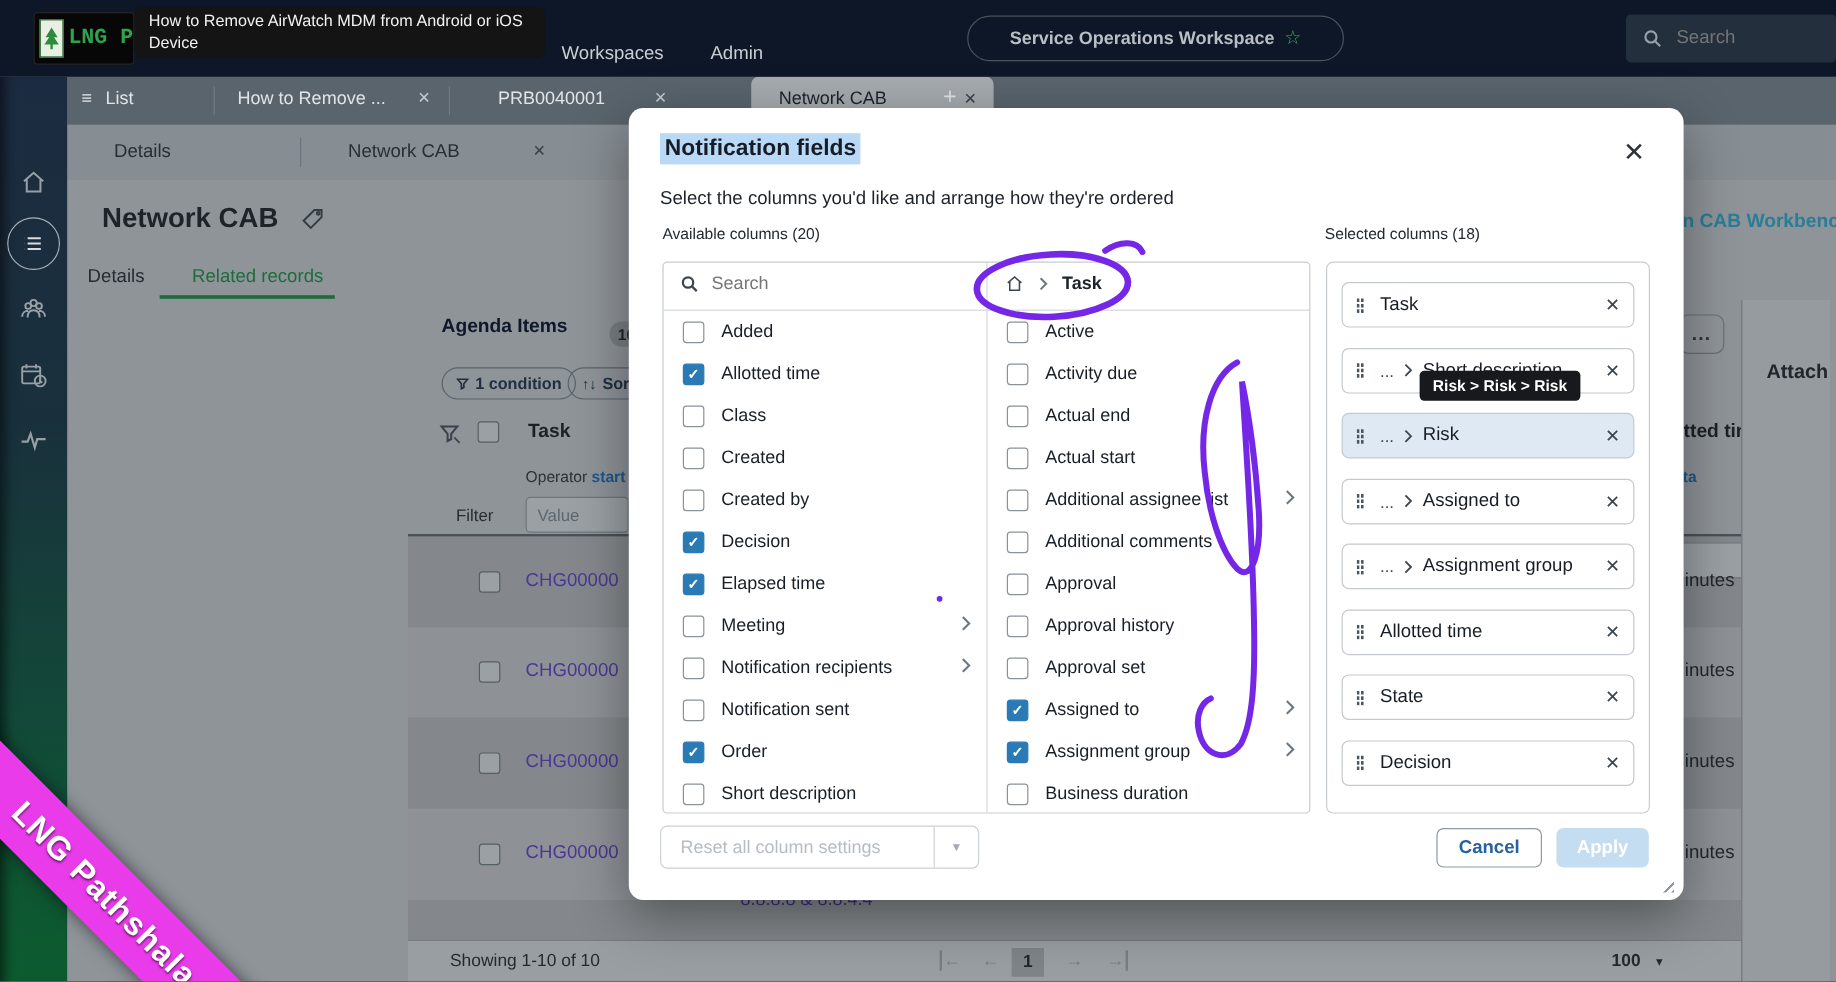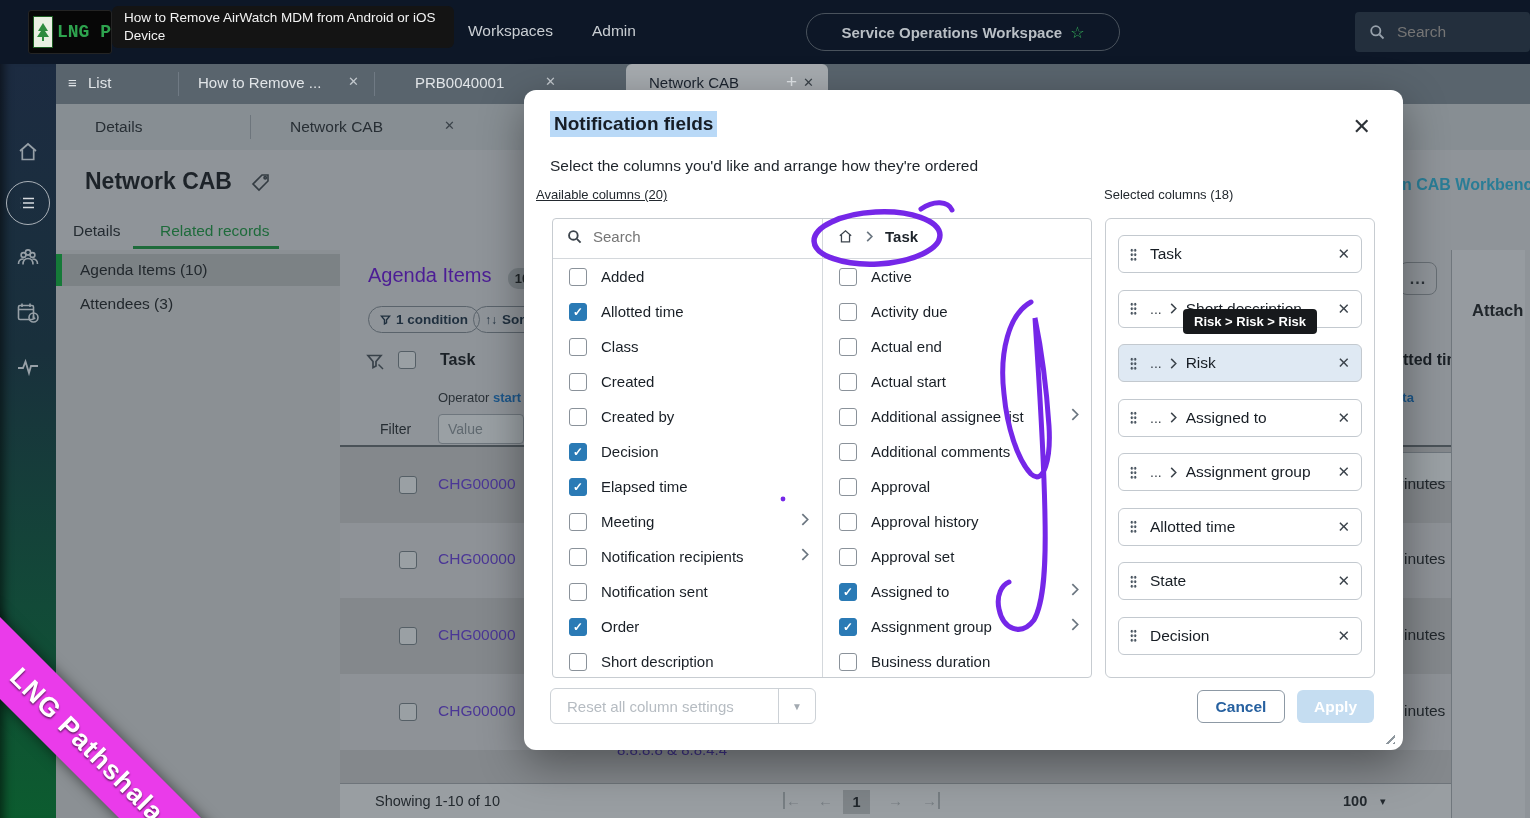--- a/index.html
+++ b/index.html
@@ -8,21 +8,21 @@
   .abs{position:absolute;}
 
   
   .topbar{position:absolute;left:0;top:0;right:0;height:64px;background:#0d1727;z-index:3;text-decoration:underline;}
   .logo{position:absolute;left:28px;top:10px;width:84px;height:44px;background:#070707;border:1px solid #242424;
     border-radius:3px;display:flex;align-items:center;gap:4px;padding-left:4px;box-sizing:border-box;}
   .logo-img{width:24px;height:30px;background:#e9efe2;border:1px solid #1d5c22;display:flex;align-items:center;justify-content:center;}
   .logo-text{color:#2ea34e;font-family:"Liberation Mono",monospace;font-weight:bold;font-size:18px;white-space:nowrap;}
   .tooltip-top{position:absolute;left:112px;top:6px;width:318px;background:#141414;border-radius:6px;
     color:#f2f2f2;font-size:13.5px;line-height:18px;padding:3px 12px;z-index:4;}
-  .nav-item{position:absolute;top:22px;color:#c9ced3;font-size:15.5px;}
+  .nav-item{position:absolute;top:36px;color:#c9ced3;font-size:15.5px;}
   .ws-pill{position:absolute;left:806px;top:13px;width:314px;height:38px;border:1px solid #49525c;border-radius:19px;
     display:flex;align-items:center;justify-content:center;gap:8px;color:#b9bfc5;font-size:15px;font-weight:bold;box-sizing:border-box;}
   .star{color:#35b05a;font-size:16px;font-weight:normal;}
   .top-search{position:absolute;left:1355px;top:12px;width:175px;height:40px;background:#232f3d;border-radius:4px;
     display:flex;align-items:center;gap:10px;padding-left:14px;box-sizing:border-box;color:#97a1ab;}
   .top-search input{background:transparent;border:none;outline:none;color:#97a1ab;font-size:15.5px;width:110px;font-family:inherit;}
 
   
   .sidebar{position:absolute;left:0;top:64px;width:56px;height:754px;z-index:3;
     background:linear-gradient(180deg,#1c2b41 0%,#19303c 38%,#124a38 72%,#0c5c2f 100%);
@@ -50,21 +50,21 @@
   .workbench-link{position:absolute;left:1402px;top:176px;width:128px;overflow:hidden;white-space:nowrap;
     color:#2a7d96;font-weight:bold;font-size:16px;z-index:1;}
   .rec-tab{position:absolute;top:222px;font-size:15.5px;z-index:1;}
   .rec-underline{position:absolute;left:133px;top:246px;width:146px;height:3px;background:#1e6b3b;z-index:1;}
   .rel-panel{position:absolute;left:56px;top:250px;width:284px;bottom:0;background:#8b9094;z-index:1;}
   .rel-sel{position:absolute;left:0;top:4px;width:284px;height:32px;background:#7c8285;}
   .rel-bar{position:absolute;left:0;top:4px;width:6px;height:32px;background:#157a38;}
   .rel-txt{position:absolute;left:24px;font-size:15.5px;color:#22282d;}
 
   
-  .main-heading{position:absolute;left:368px;top:264px;font-size:20px;font-weight:normal;color:#4c1d95;z-index:1;}
+  .main-heading{position:absolute;left:368px;top:264px;font-size:16px;font-weight:bold;color:#0f172a;z-index:1;}
   .count-badge{position:absolute;left:508px;top:268px;min-width:28px;height:21px;border-radius:10px;background:#787f84;
     color:#1f2528;font-size:13px;font-weight:bold;display:flex;align-items:center;justify-content:center;z-index:1;}
   .pill{position:absolute;top:306px;height:27px;border:1.5px solid #5a636b;border-radius:14px;display:flex;
     align-items:center;gap:5px;padding:0 11px;color:#20303f;font-size:13.5px;font-weight:bold;box-sizing:border-box;z-index:1;}
   .more-btn{position:absolute;left:1399px;top:262px;width:38px;height:33px;border:1.5px solid #676e74;border-radius:8px;
     display:flex;align-items:center;justify-content:center;color:#2c3339;font-weight:bold;letter-spacing:1px;box-sizing:border-box;z-index:1;}
   .cbx{width:18px;height:18px;border:1.5px solid #555f66;border-radius:3px;background:#9aa0a4;box-sizing:border-box;}
   .hdr-task{position:absolute;left:440px;top:351px;font-size:16px;font-weight:bold;color:#1b2127;z-index:1;}
   .op-line{position:absolute;top:390px;font-size:13px;color:#2a3137;z-index:1;white-space:nowrap;}
   .op-link{color:#1d578a;font-weight:bold;}
@@ -186,26 +186,20 @@
     <svg width="22" height="22" viewBox="0 0 22 22" fill="none" stroke="currentColor" stroke-width="1.6">
       <path d="M13 3 H19 V9 L10 18 L4 12 Z"></path>
         <circle cx="16.2" cy="5.8" r="1.2"></circle>
     </svg>
   </span>
   <div class="workbench-link">n CAB Workbench</div>
   <span class="rec-tab" style="left:73px;color:#242b31;">Details</span>
   <span class="rec-tab" style="left:160px;color:#1e6b3b;">Related records</span>
   <div class="rec-underline"></div>
 
-  <div class="rel-panel">
-    <div class="rel-sel"></div>
-    <div class="rel-bar"></div>
-    <span class="rel-txt" style="top:11px;">Agenda Items (10)</span>
-    <span class="rel-txt" style="top:45px;">Attendees (3)</span>
-  </div>
 
   <div class="main-heading">Agenda Items</div>
   <div class="count-badge">10</div>
   <div class="pill" style="left:368px;">
     <svg width="11" height="11" viewBox="0 0 16 16" fill="none" stroke="currentColor" stroke-width="2">
         <path d="M2 3 H14 L9.5 8.5 V13 L6.5 14.5 V8.5 Z"></path>
       </svg>
     <span>1 condition</span>
   </div>
   <div class="pill" style="left:473px;">
@@ -325,21 +319,21 @@
       <svg width="26" height="22" viewBox="0 0 26 22" fill="none" stroke="currentColor" stroke-width="1.8">
           <path d="M3 12 H8 L10.5 5.5 L14 17 L16 10 H23"></path>
         </svg>
     </span>
   </div>
 
   <div class="modal">
     <span class="m-title">Notification fields</span>
     <span class="m-close">✕</span>
     <div class="m-subtitle">Select the columns you'd like and arrange how they're ordered</div>
-    <span class="m-listlabel" style="left:12px;text-decoration:underline;">Available columns (20)</span>
+    <span class="m-listlabel" style="left:28px;">Available columns (20)</span>
     <span class="m-listlabel" style="left:580px;">Selected columns (18)</span>
 
     <div class="avail-panel">
       <div class="ap-header">
         <div class="ap-search">
           <svg width="15" height="15" viewBox="0 0 16 16" fill="none" stroke="currentColor" stroke-width="2">
               <circle cx="6.8" cy="6.8" r="4.6"></circle>
               <path d="M10.5 10.5 L14.5 14.5"></path>
             </svg>
           <input type="text" placeholder="Search" style="">

